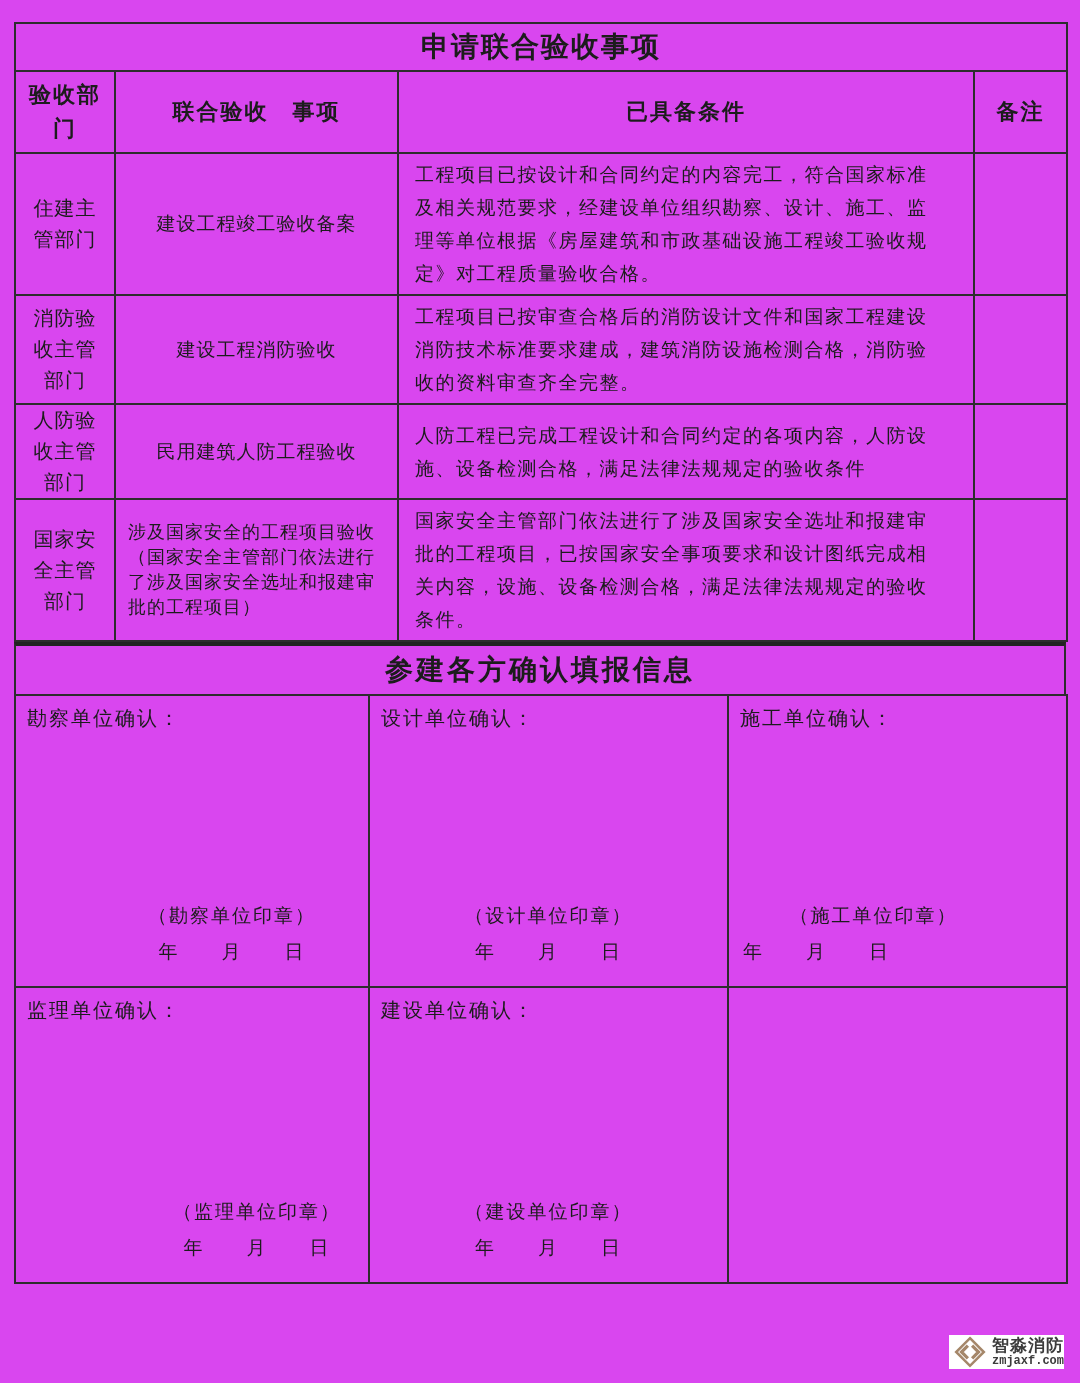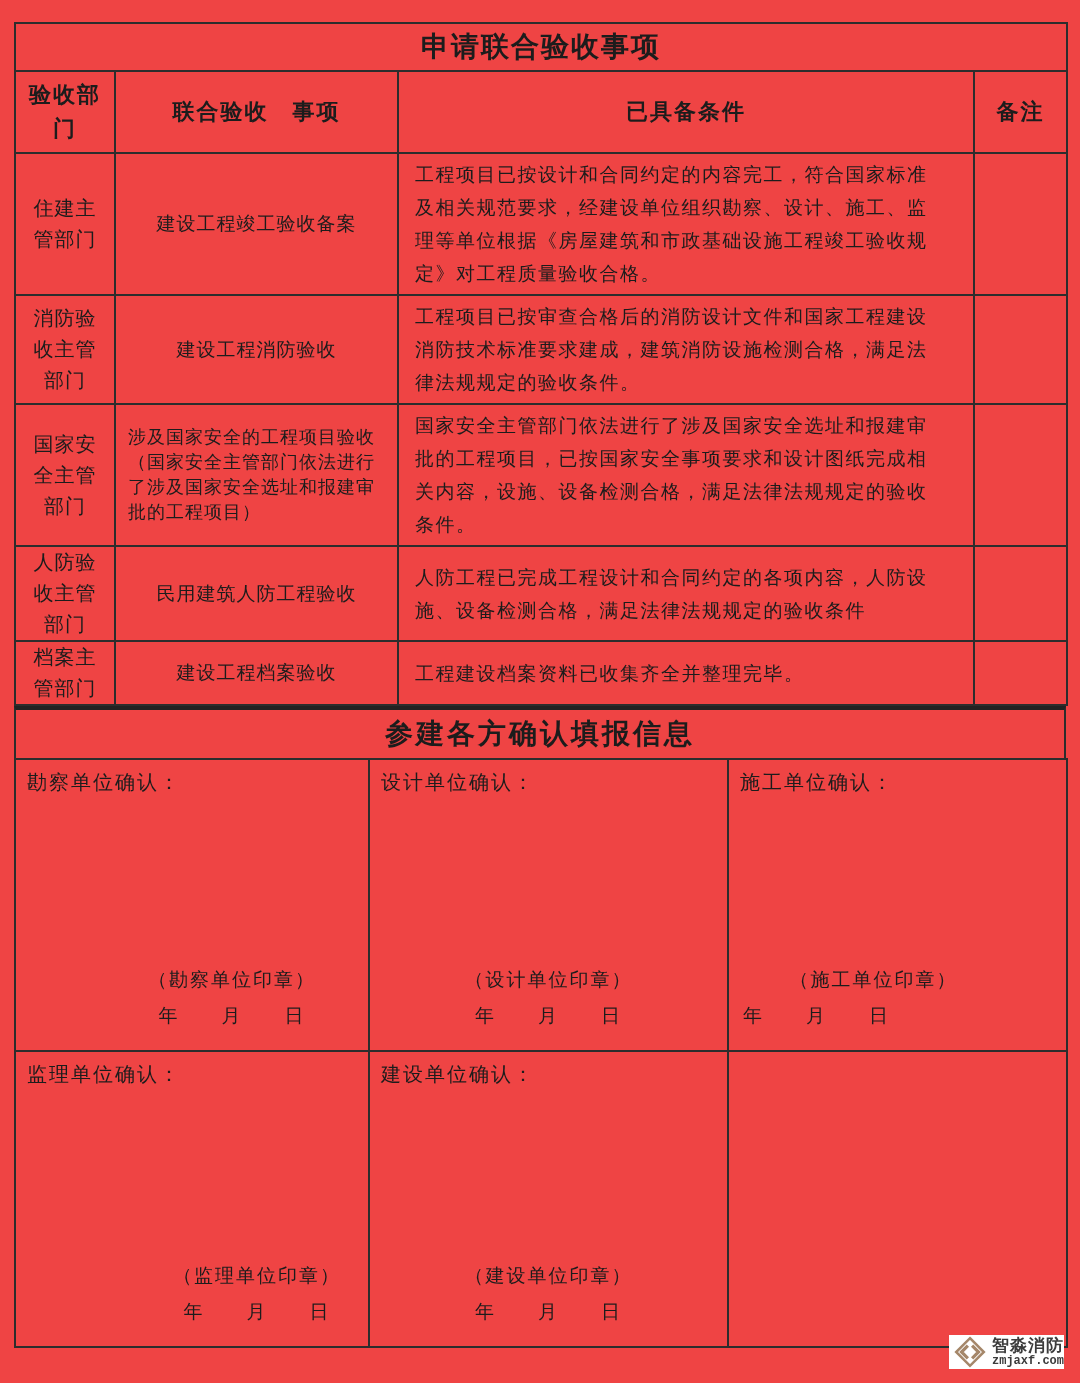--- a/index.html
+++ b/index.html
@@ -1,20 +1,20 @@
 <!DOCTYPE html>
 <html><head>
 <meta charset="utf-8">
 <style>
   html, body { margin: 0; padding: 0; background: #ffffff; }
   .page {
     position: relative;
     width: 1080px;
     height: 1383px;
-    background: #ef4444;
+    background: #d946ef;
     font-family: "Liberation Serif", "DejaVu Serif", serif;
     color: #1c1c1c;
     overflow: hidden;
   }
   .doc {
     position: absolute;
     left: 14px;
     top: 22px;
     width: 1052px;
     display: flex;
@@ -161,39 +161,33 @@
       </tr>
       <tr style="height:132px">
         <td class="dept">住建主管部门</td>
         <td class="item">建设工程竣工验收备案</td>
         <td class="cond">工程项目已按设计和合同约定的内容完工，符合国家标准及相关规范要求，经建设单位组织勘察、设计、施工、监理等单位根据《房屋建筑和市政基础设施工程竣工验收规定》对工程质量验收合格。</td>
         <td class="note"></td>
       </tr>
       <tr style="height:100px">
         <td class="dept">消防验收主管部门</td>
         <td class="item">建设工程消防验收</td>
-        <td class="cond">工程项目已按审查合格后的消防设计文件和国家工程建设消防技术标准要求建成，建筑消防设施检测合格，满足法律法规规定的验收条件。</td>
+        <td class="cond">工程项目已按审查合格后的消防设计文件和国家工程建设消防技术标准要求建成，建筑消防设施检测合格，消防验收的资料审查齐全完整。</td>
+        <td class="note"></td>
+      </tr>
+      <tr style="height:92px">
+        <td class="dept">人防验收主管部门</td>
+        <td class="item">民用建筑人防工程验收</td>
+        <td class="cond">人防工程已完成工程设计和合同约定的各项内容，人防设施、设备检测合格，满足法律法规规定的验收条件</td>
         <td class="note"></td>
       </tr>
       <tr style="height:104px">
         <td class="dept">国家安全主管部门</td>
         <td class="item-special">涉及国家安全的工程项目验收（国家安全主管部门依法进行了涉及国家安全选址和报建审批的工程项目）</td>
         <td class="cond">国家安全主管部门依法进行了涉及国家安全选址和报建审批的工程项目，已按国家安全事项要求和设计图纸完成相关内容，设施、设备检测合格，满足法律法规规定的验收条件。</td>
-        <td class="note"></td>
-      </tr>
-      <tr style="height:92px">
-        <td class="dept">人防验收主管部门</td>
-        <td class="item">民用建筑人防工程验收</td>
-        <td class="cond">人防工程已完成工程设计和合同约定的各项内容，人防设施、设备检测合格，满足法律法规规定的验收条件</td>
-        <td class="note"></td>
-      </tr>
-      <tr style="height:60px">
-        <td class="dept">档案主管部门</td>
-        <td class="item">建设工程档案验收</td>
-        <td class="cond">工程建设档案资料已收集齐全并整理完毕。</td>
         <td class="note"></td>
       </tr>
     </tbody>
       </table>
 
     <div class="section-title">参建各方确认填报信息</div>
 
     <table class="lower">
       <colgroup>
         <col style="width:354px">

